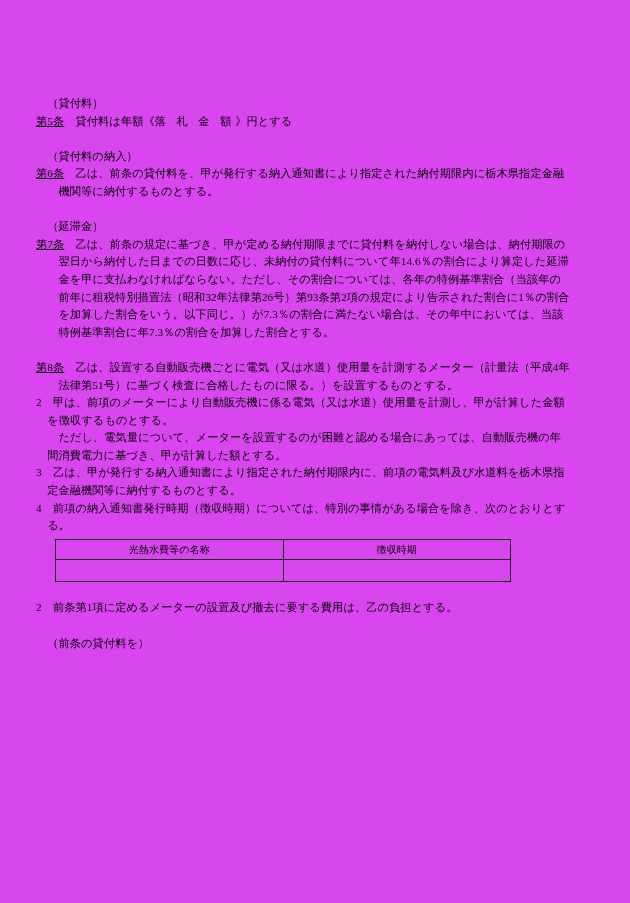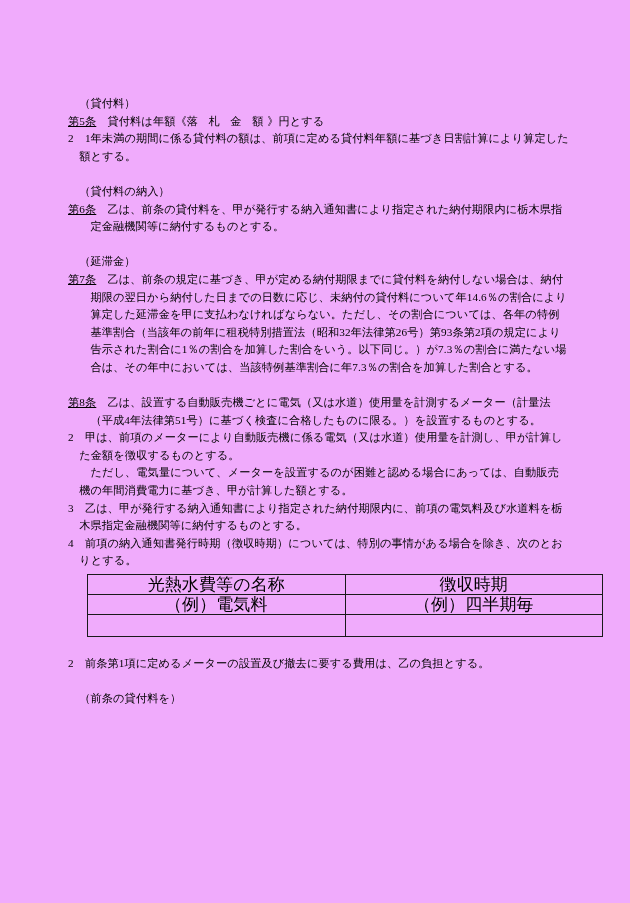--- a/index.html
+++ b/index.html
@@ -12,22 +12,22 @@
     height: 903px;
     font-family: "Liberation Serif", "DejaVu Serif", serif;
     color: #000000;
     -webkit-font-smoothing: antialiased;
   }
   .page {
     position: relative;
     width: 630px;
     height: 903px;
     box-sizing: border-box;
-    padding: 95px 60px 0 68px;
-    background: #f0abfc;
+    padding: 95px 60px 0 36px;
+    background: #d946ef;
     overflow: hidden;
   }
   .doc {
     font-size: 11.2px;
     line-height: 17.6px;
     letter-spacing: 0.1px;
     text-align: left;
   }
 
   
@@ -73,23 +73,23 @@
   .bracket {
     letter-spacing: 0;
   }
 
   
   .table-wrap {
     margin: 4px 0 0 19px;
   }
   table.fee-table {
     border-collapse: collapse;
-    width: 516px;
+    width: 456px;
     table-layout: fixed;
-    font-size: 17px;
+    font-size: 10px;
     line-height: 15px;
   }
   table.fee-table td,
   table.fee-table th {
     border: 1px solid #1a1a1a;
     text-align: center;
     font-weight: normal;
     height: 17px;
     padding: 1px 2px;
     vertical-align: middle;
@@ -103,22 +103,20 @@
 
 <div class="page">
   <div class="doc">
 
     <div class="block heading">（貸付料）</div>
 
     <div class="block article">
       <span class="art-label">第5条</span><span class="sp"></span><span>貸付料は年額</span><span class="bracket">《</span><span class="bracket-value">落 札 金 額</span><span class="bracket">》</span><span>円とする</span>
     </div>
 
-    <div class="block item"><span>2</span><span class="sp"></span><span>1年未満の期間に係る貸付料の額は、前項に定める貸付料年額に基づき日割計算により算定した額とする。</span>
-    </div>
 
     <div class="gap"></div>
 
     <div class="block heading">（貸付料の納入）</div>
 
     <div class="block article"><span class="art-label">第6条</span><span class="sp"></span><span>乙は、前条の貸付料を、甲が発行する納入通知書により指定された納付期限内に栃木県指定金融機関等に納付するものとする。</span>
     </div>
 
     <div class="gap"></div>
 
@@ -147,24 +145,20 @@
 
     <div class="table-wrap">
       <table class="fee-table">
         <thead>
           <tr>
             <th>光熱水費等の名称</th>
             <th>徴収時期</th>
           </tr>
         </thead>
         <tbody>
-          <tr>
-            <td>（例）電気料</td>
-            <td>（例）四半期毎</td>
-          </tr>
           <tr class="empty">
             <td></td>
             <td></td>
           </tr>
         </tbody>
       </table>
     </div>
 
     <div class="gap"></div>
 

